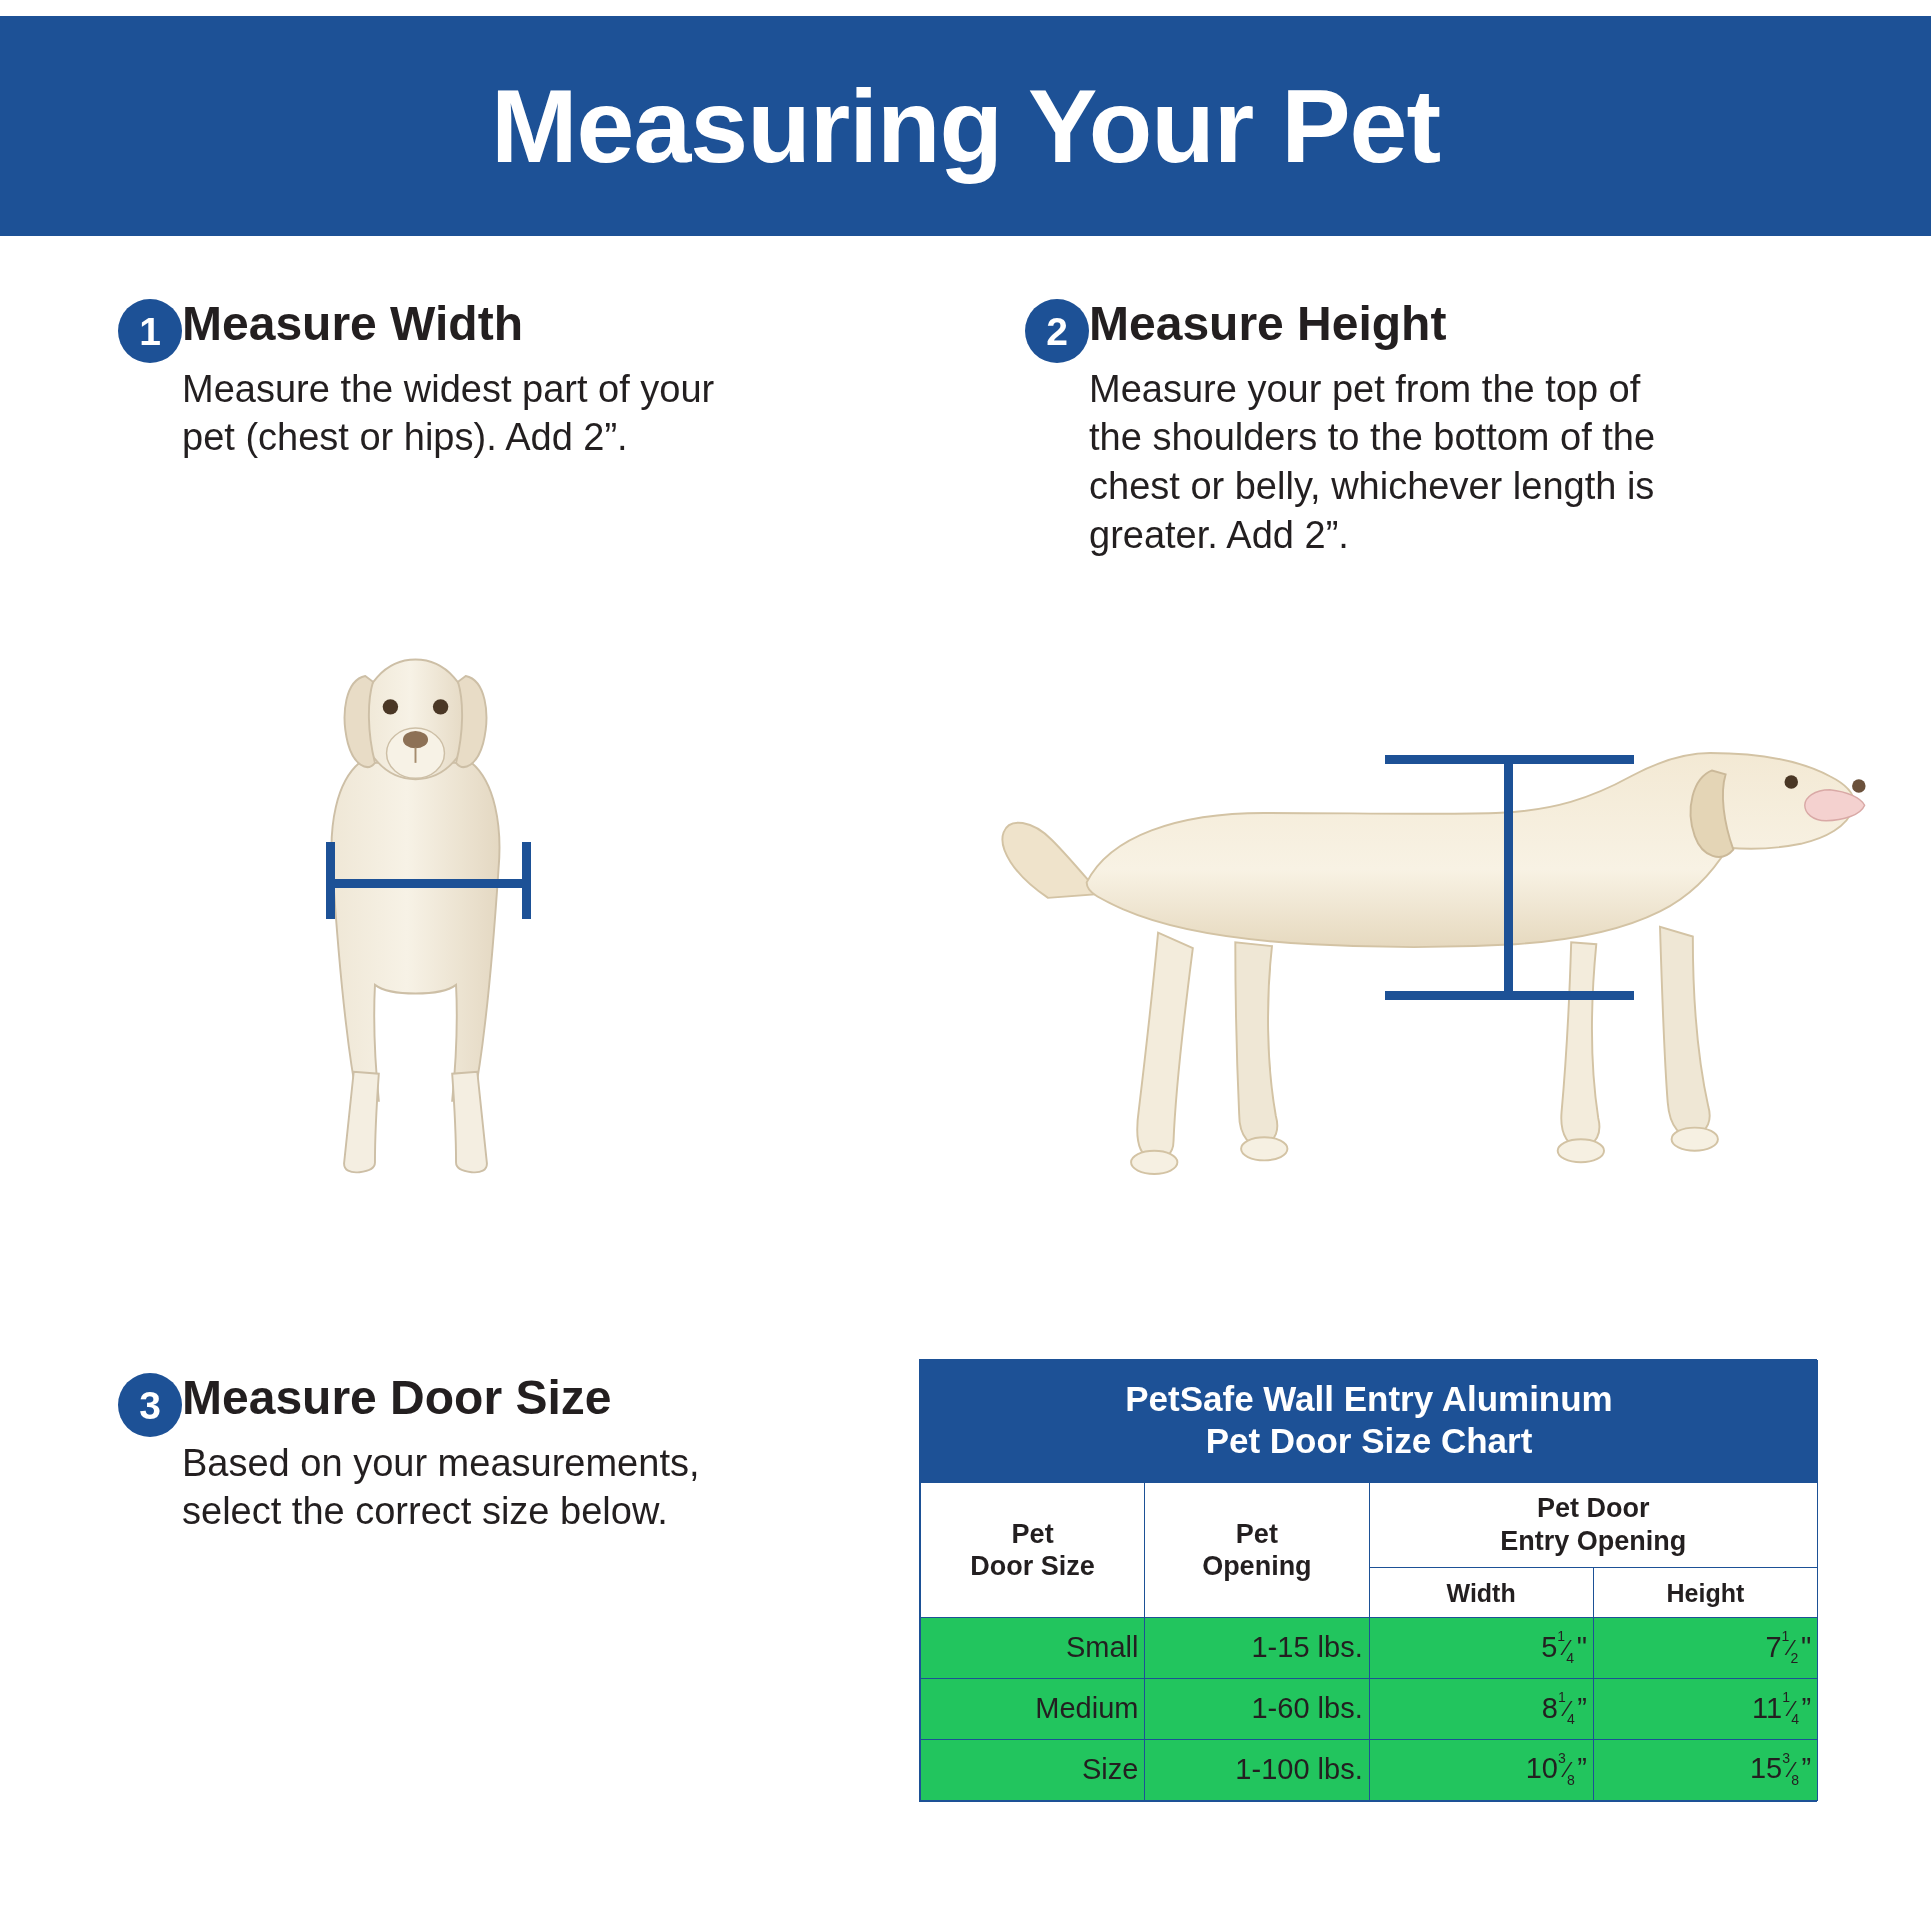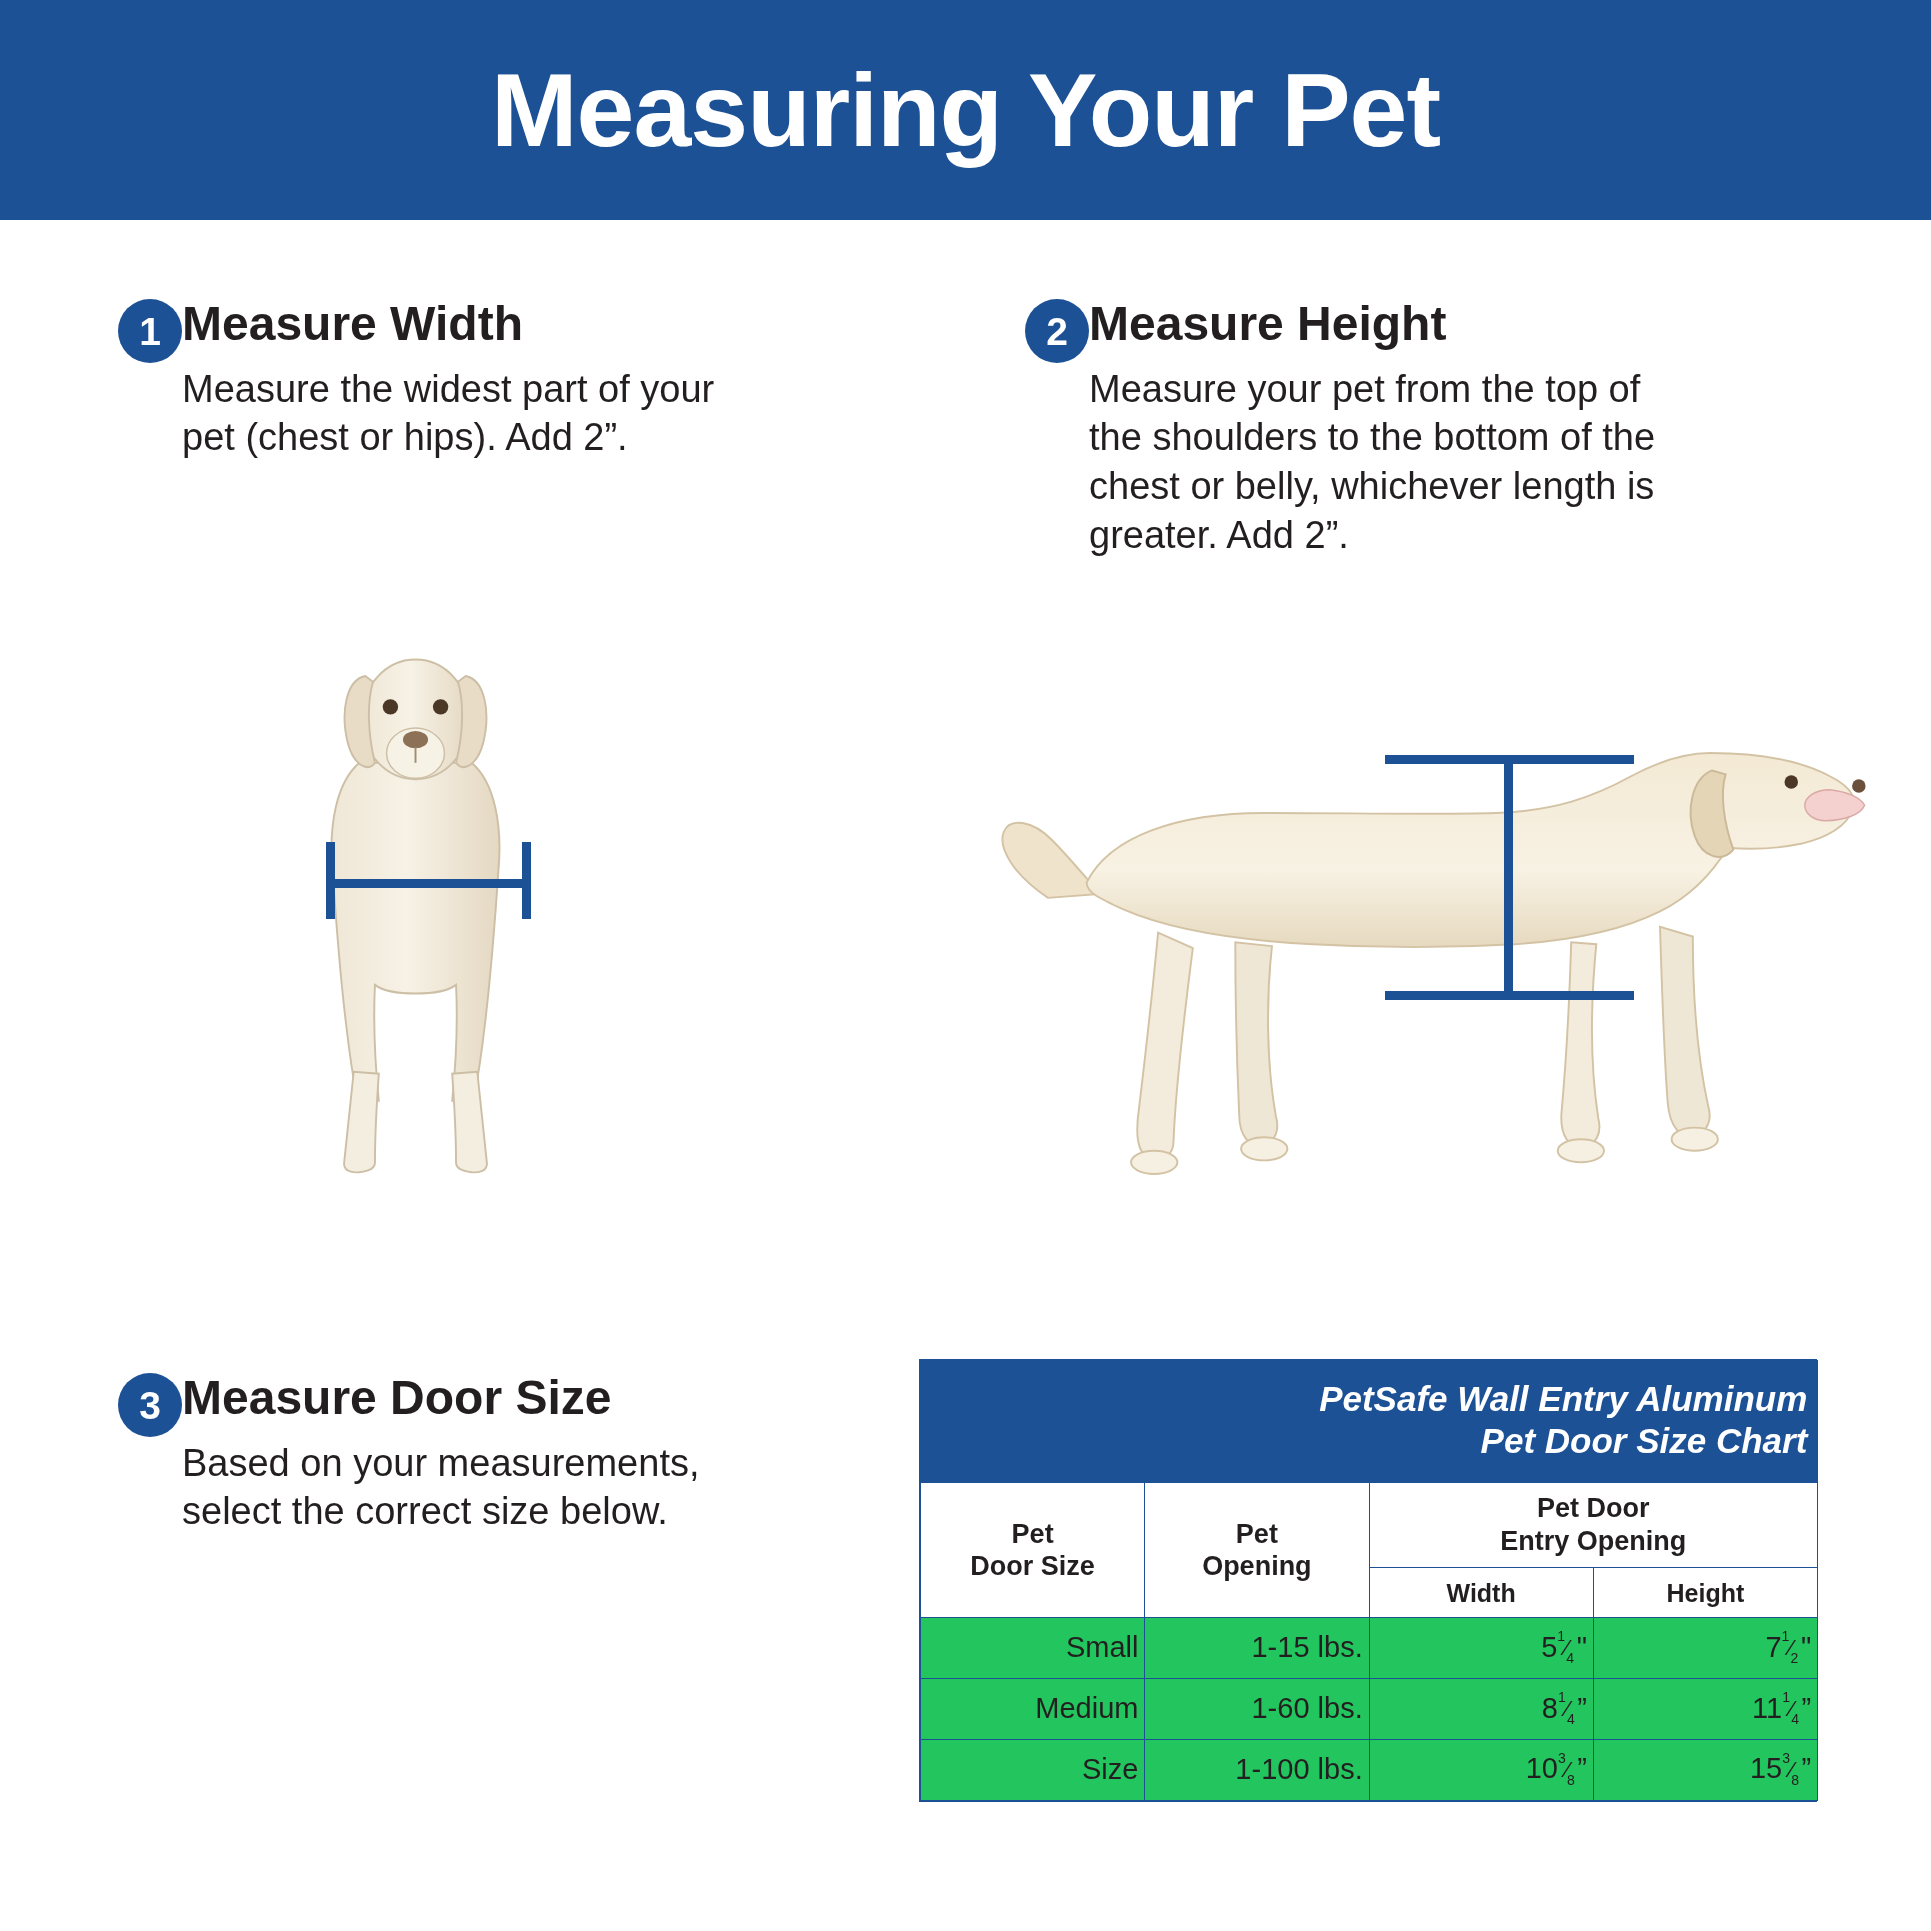--- a/index.html
+++ b/index.html
@@ -7,21 +7,21 @@
     width: 1931px; height: 1931px;
     background: #ffffff;
     font-family: "Liberation Sans", sans-serif;
     color: #231f20;
     overflow: hidden;
   }
   .page { position: relative; width: 1931px; height: 1931px; background: #fff; }
 
   
   .header {
-    position: absolute; left: 0; top: 0; width: 1931px; height: 220px;
+    position: absolute; left: 0; top: 16px; width: 1931px; height: 220px;
     background: #1d5196;
     display: flex; align-items: center; justify-content: center;
   }
   .header-title {
     color: #ffffff;
     font-size: 104px;
     font-weight: bold;
     letter-spacing: -1px;
     line-height: 1;
   }
@@ -67,24 +67,23 @@
   .h-vert  { left: 1504px; top: 755px; width: 8.7px; height: 244px; }
 
   
   .chart {
     position: absolute; left: 919px; top: 1359px; width: 898px;
     border: 1.9px solid #1d5196; border-collapse: collapse;
   }
   table.size-table { border-collapse: collapse; width: 898px; table-layout: fixed; }
   table.size-table td, table.size-table th { border: 1.9px solid #1d5196; }
   .chart-head {
-    background: #1d5196; color: #fff; text-align: right;
+    background: #1d5196; color: #fff; text-align: center;
     font-size: 35px; font-weight: bold; line-height: 1.2;
     padding: 17.4px 9.7px 19.3px;
-    font-style: italic;
   }
   .col-h {
     text-align: center; font-size: 27px; font-weight: bold;
     color: #231f20; background: #fff; padding: 9.7px 5.8px; line-height: 1.2;
   }
   .col-h.small { font-size: 25px; }
   .cell {
     text-align: right; font-size: 29px; color: #231f20;
     background: #22c55e; padding: 12.6px 5.8px; line-height: 1.15;
   }

